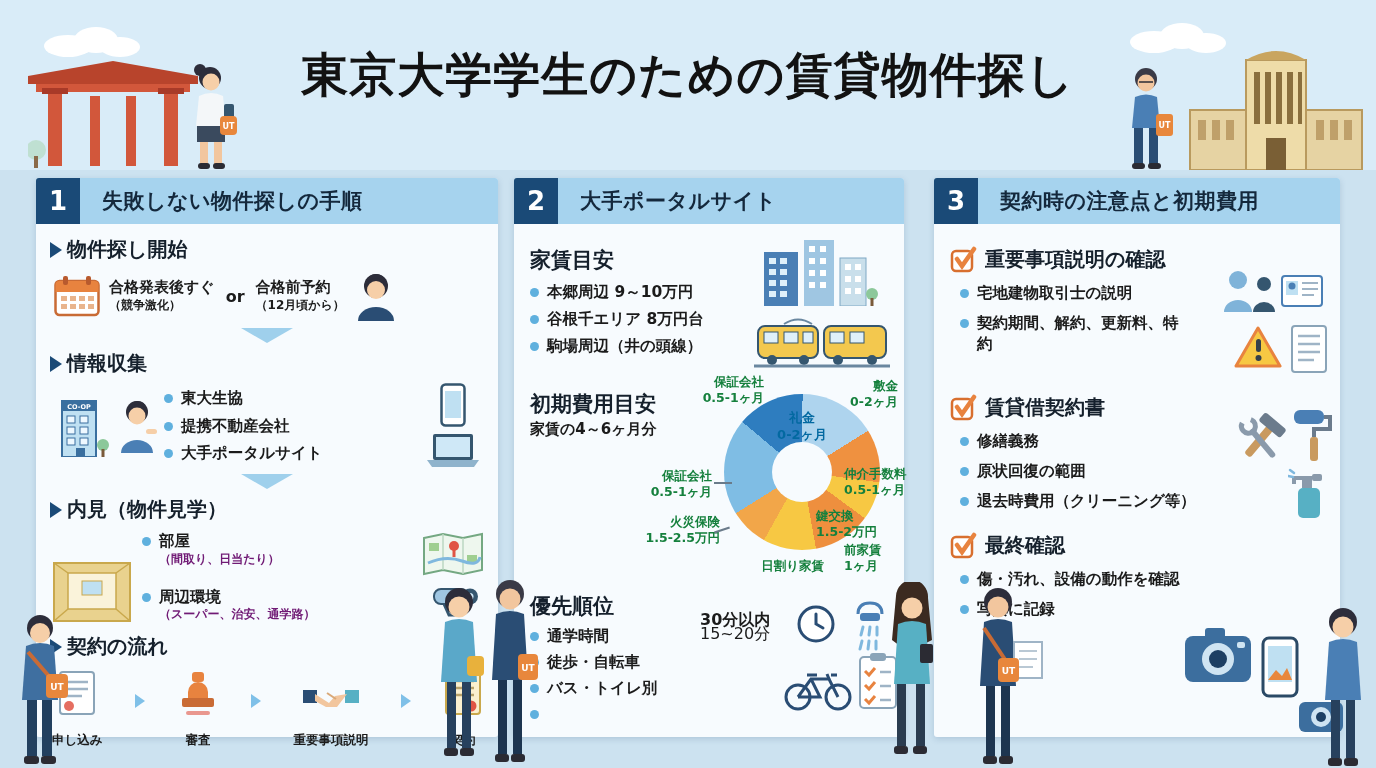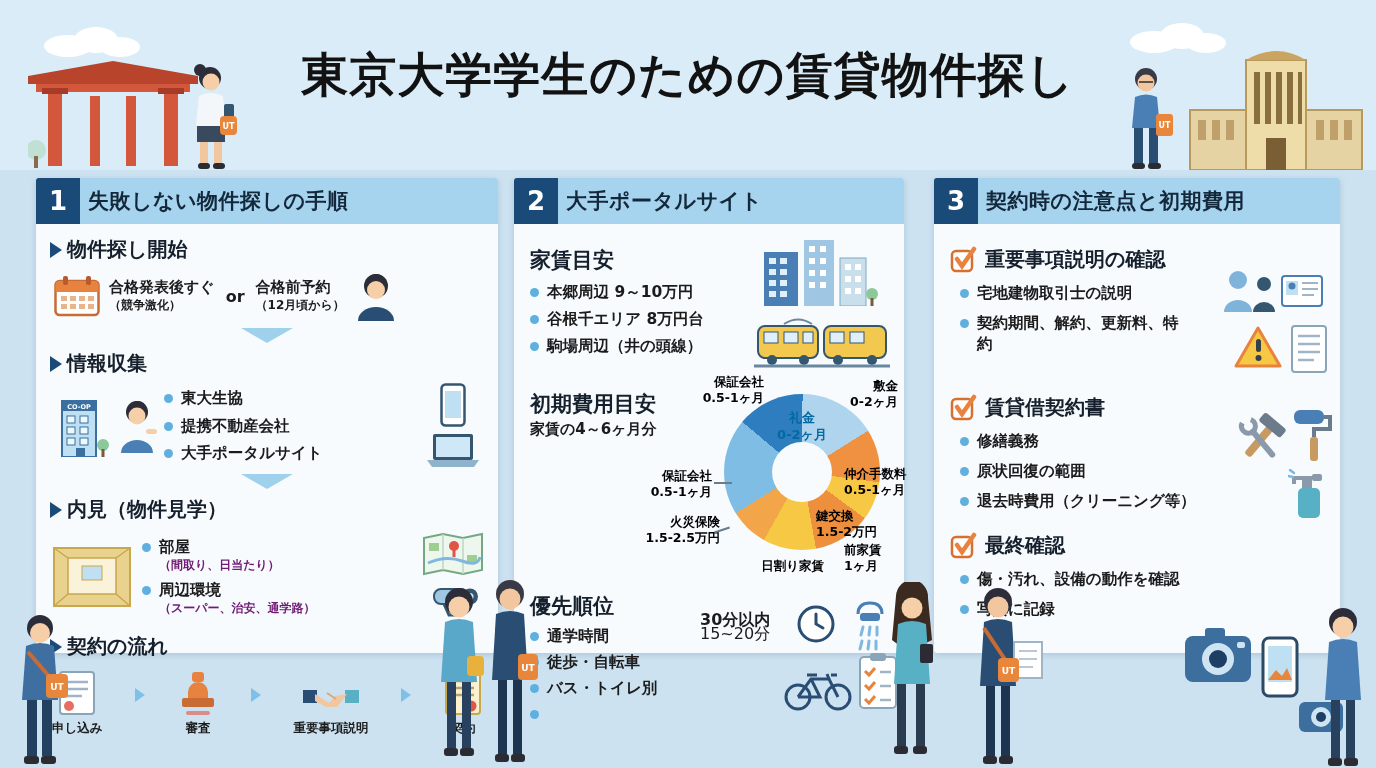--- a/index.html
+++ b/index.html
@@ -4,40 +4,40 @@
 <style>
 *{margin:0;padding:0;box-sizing:border-box}
 html,body{width:1376px;height:768px}
 body{position:relative;overflow:hidden;background:#cce2f0;font-family:"DejaVu Sans","Liberation Sans",sans-serif;color:#1b1b1b}
 .a{position:absolute}
 .hdr{position:absolute;top:0;left:0;width:1376px;height:170px;background:#d9ecf8}
 .title{position:absolute;top:44px;left:0;width:100%;text-align:center;font-size:47px;font-weight:900;letter-spacing:1px;color:#121212}
 .panel{position:absolute;top:178px;background:#f7fbfe;border-radius:3px;box-shadow:0 2px 6px rgba(40,80,120,.18)}
 .phead{display:flex;align-items:stretch;height:46px;background:#a6d3ee;border-radius:3px 3px 0 0;overflow:hidden}
 .pnum{flex:0 0 44px;background:#1a4a77;color:#fff;font-size:26px;font-weight:bold;display:flex;align-items:center;justify-content:center}
-.ptitle{display:flex;align-items:center;padding-left:8px;font-size:21px;font-weight:bold;color:#14283c;letter-spacing:.5px}
-.pbody{position:relative;height:429px}
+.ptitle{display:flex;align-items:center;padding-left:22px;font-size:21px;font-weight:bold;color:#14283c;letter-spacing:.5px}
+.pbody{position:relative;height:513px}
 .sechead{display:flex;align-items:center;font-size:20px;font-weight:bold;color:#15202c}
 .tri-r{display:inline-block;width:0;height:0;border-top:8px solid transparent;border-bottom:8px solid transparent;border-left:12px solid #1a4a77;margin-right:5px}
 .divider{width:0;height:0;border-left:26px solid transparent;border-right:26px solid transparent;border-top:15px solid #9fd0ec;margin:5px auto 7px}
 .dot{display:inline-block;width:9px;height:9px;border-radius:50%;background:#5fb0de;margin-right:8px;flex:0 0 9px;margin-top:6px}
 .bullet{display:flex;align-items:flex-start;font-size:15.5px;font-weight:bold;line-height:1.35}
 .note{font-size:12px;font-weight:bold;color:#701a75;margin-left:17px;line-height:1.3}
 .optrow{display:flex;align-items:center;gap:9px;padding:8px 0 2px 4px}
 .optmain{font-size:15px;font-weight:bold}
 .optnote{font-size:12px;font-weight:bold}
 .orlabel{font-size:16px;font-weight:bold;padding:0 2px}
 .devcol{margin-left:auto;display:flex;flex-direction:column;align-items:center;gap:6px;padding-right:2px}
 .flowrow{display:flex;align-items:center;justify-content:space-between;padding:10px 2px 0 2px}
-.flowitem{display:flex;flex-direction:column;align-items:center;gap:4px}
+.flowitem{display:flex;flex-direction:column;align-items:center;gap:16px}
 .flowlabel{font-size:12.5px;font-weight:bold;white-space:nowrap}
 .flowarrow{width:0;height:0;border-top:7px solid transparent;border-bottom:7px solid transparent;border-left:10px solid #7fc0e8;margin:0 1px 18px}
 .h21{font-size:21px;font-weight:bold;color:#15202c}
 .sub15{font-size:15px;font-weight:bold}
-.plabel{position:absolute;font-size:12.5px;font-weight:bold;line-height:1.3;color:#000000}
+.plabel{position:absolute;font-size:12.5px;font-weight:bold;line-height:1.3;color:#15803d}
 .plabel.center{text-align:right}
 .plabel.right{text-align:right}
 .plabel.white{color:#0369a1;text-align:center}
 .donut{position:absolute;border-radius:50%}
 .donuthole{position:absolute;left:48px;top:48px;width:60px;height:60px;border-radius:50%;background:#f7fbfe}
 .leader{position:absolute;height:2px;background:#6a7b8a}
 .p3sec{position:absolute;left:16px;right:10px}
 .checkrow{display:flex;align-items:center;gap:8px}
 .p3title{font-size:20px;font-weight:bold;color:#15202c}
 .p3bullets{margin:10px 0 0 10px;display:flex;flex-direction:column;gap:9px}
@@ -234,37 +234,37 @@
         </div>
       </div>
     </div>
     <div class="divider"></div>
 
     <div>
       <div class="sechead">
           <span class="tri-r"></span>
           <span>内見（物件見学）</span>
         </div>
-      <div style="display:flex;align-items:center;gap:10px;padding:8px 0 0 2px">
+      <div style="display:flex;align-items:flex-end;gap:10px;padding:8px 0 0 2px">
         <svg width="80" height="62" viewBox="0 0 80 62">
           <rect x="2" y="2" width="76" height="58" fill="#e9d28e" stroke="#c9a84c" stroke-width="2"></rect>
           <rect x="16" y="12" width="48" height="36" fill="#faf3da" stroke="#c9a84c" stroke-width="1.5"></rect>
           <line x1="2" y1="2" x2="16" y2="12" stroke="#c9a84c" stroke-width="1.5"></line>
           <line x1="78" y1="2" x2="64" y2="12" stroke="#c9a84c" stroke-width="1.5"></line>
           <line x1="2" y1="60" x2="16" y2="48" stroke="#c9a84c" stroke-width="1.5"></line>
           <line x1="78" y1="60" x2="64" y2="48" stroke="#c9a84c" stroke-width="1.5"></line>
           <rect x="30" y="20" width="20" height="14" fill="#bfe0f2" stroke="#c9a84c"></rect>
         </svg>
         <div>
           <div class="bullet">
               <span class="dot"></span>
               <span>部屋</span>
             </div>
           <div class="note">（間取り、日当たり）</div>
-          <div class="bullet" style="margin-top:6px">
+          <div class="bullet" style="margin-top:19px">
               <span class="dot"></span>
               <span>周辺環境</span>
             </div>
           <div class="note">（スーパー、治安、通学路）</div>
         </div>
         <div style="margin-left:auto;display:flex;flex-direction:column;align-items:flex-end;gap:6px">
           <svg width="62" height="46" viewBox="0 0 62 46">
             <path d="M2 7 L21 3 L41 7 L60 3 L60 39 L41 43 L21 39 L2 43 Z" fill="#eef7ee" stroke="#74a882" stroke-width="2"></path>
             <path d="M21 3 V39 M41 7 V43" stroke="#bcd8c2" stroke-width="1.5" fill="none"></path>
             <rect x="7" y="12" width="10" height="8" fill="#9fcf90"></rect>

